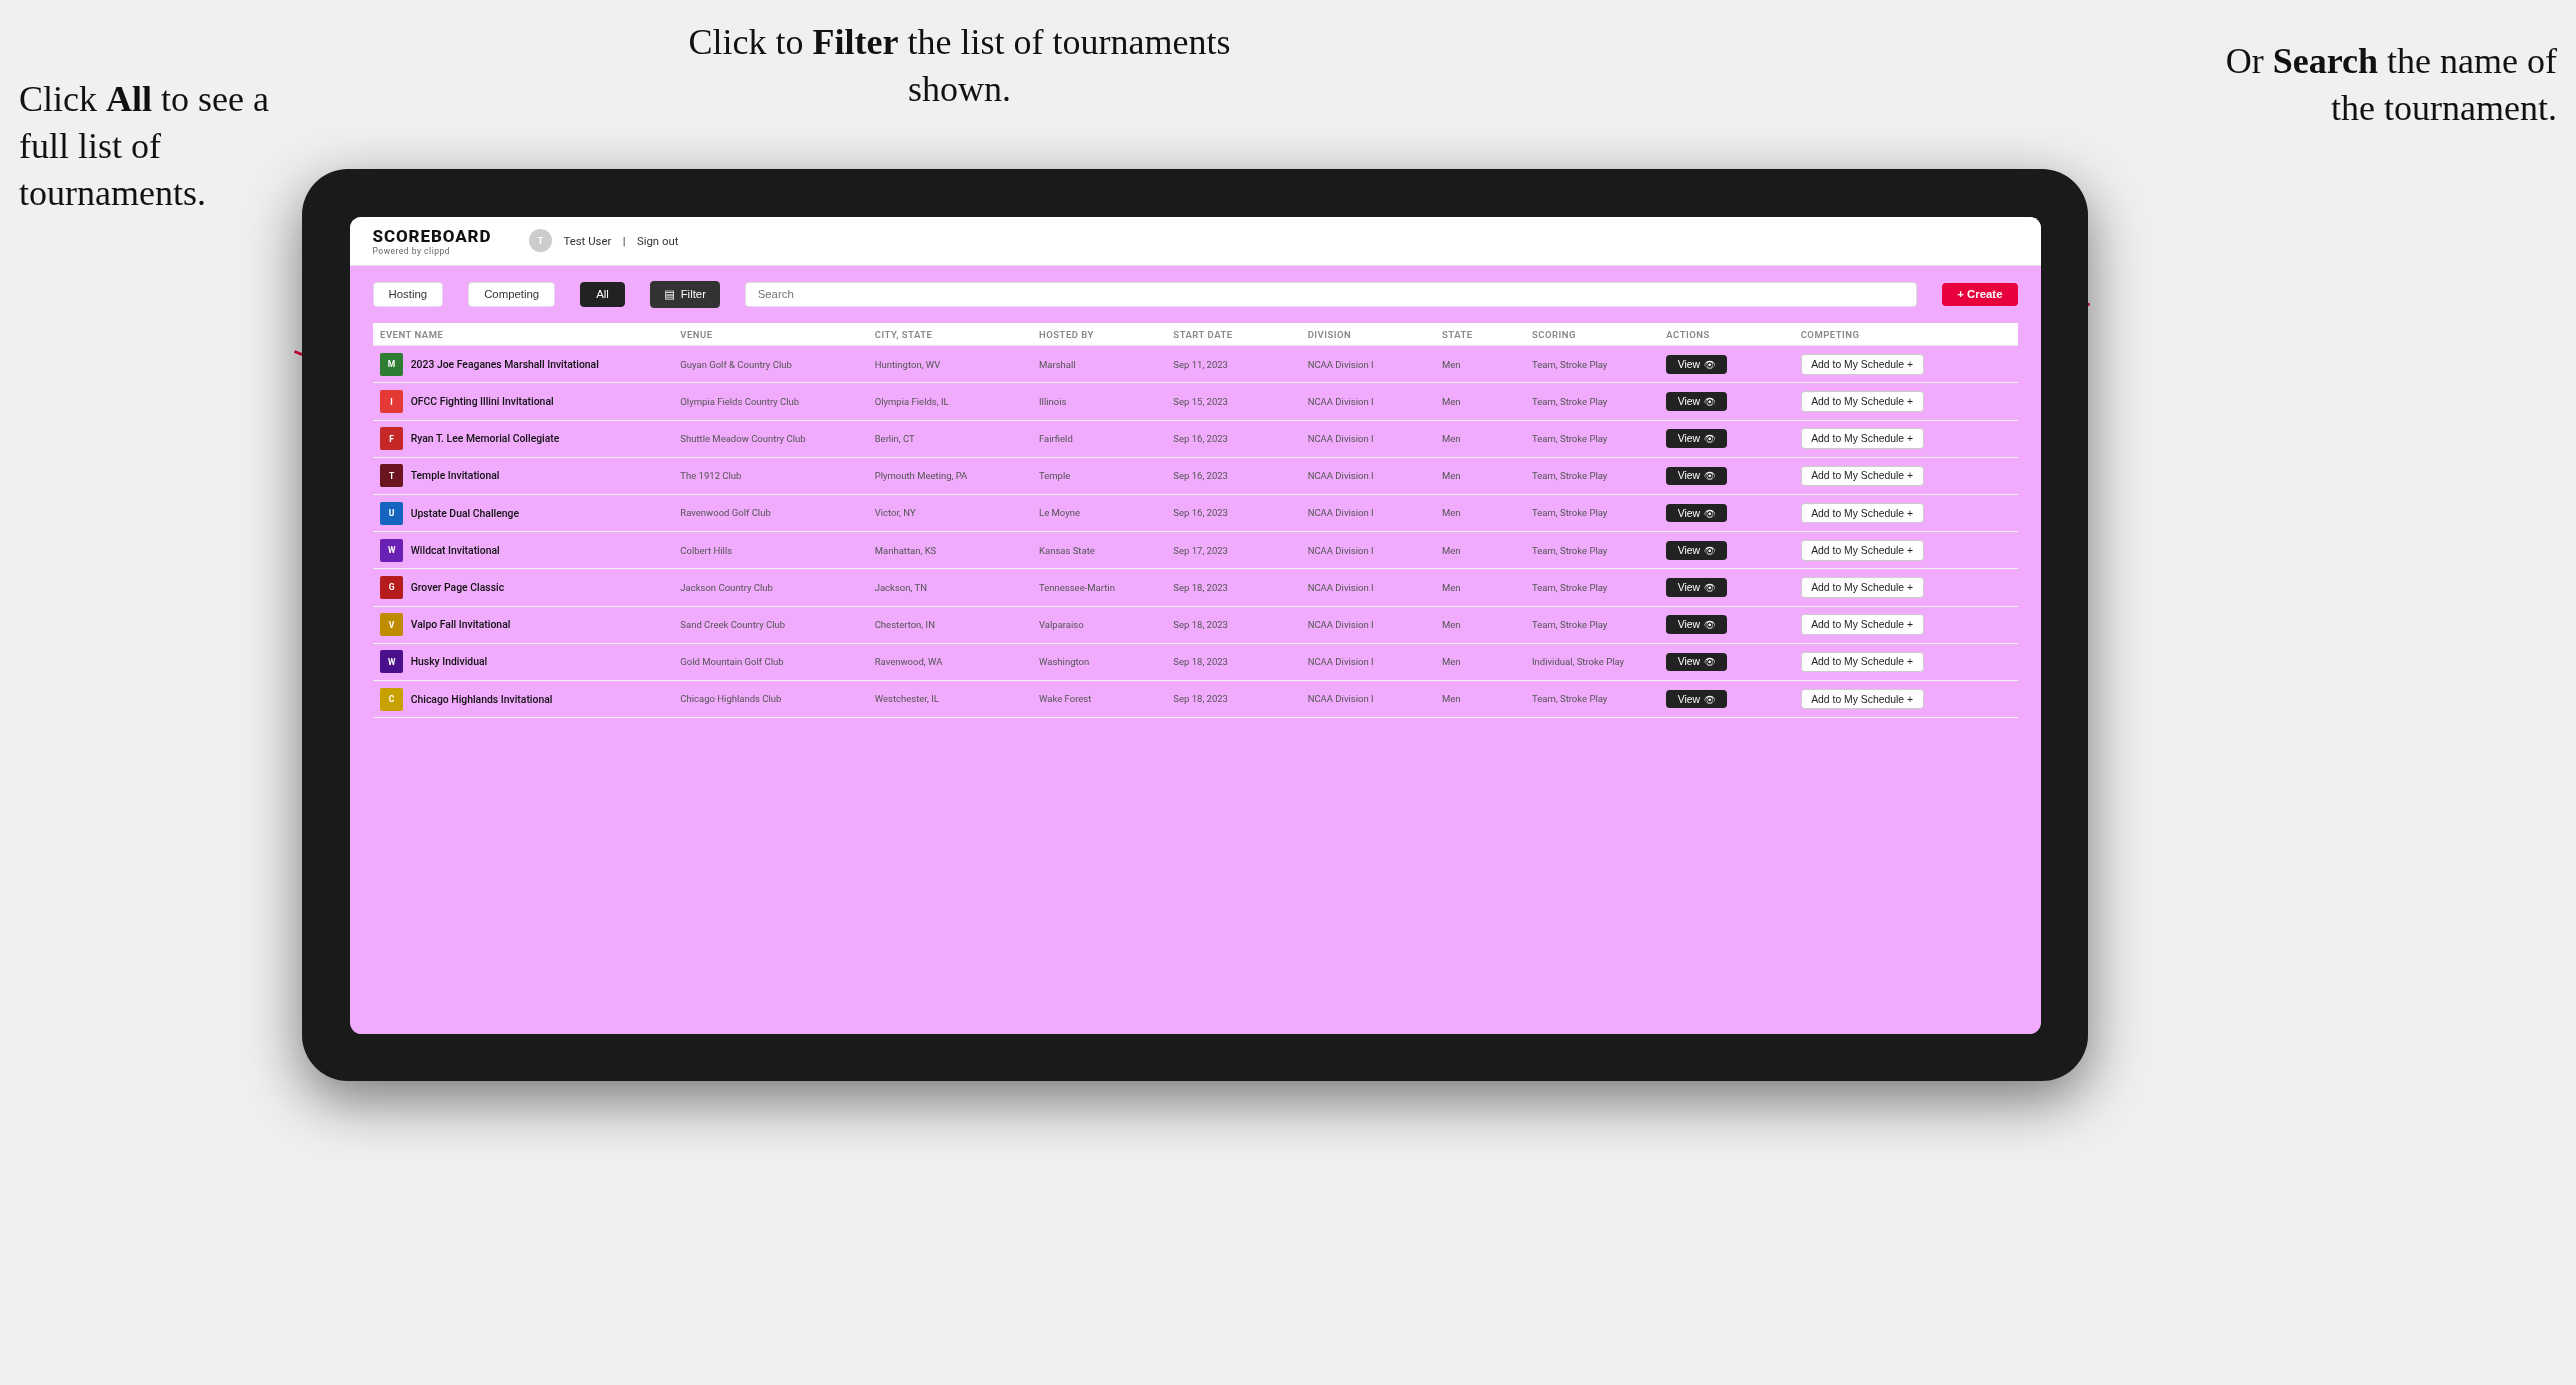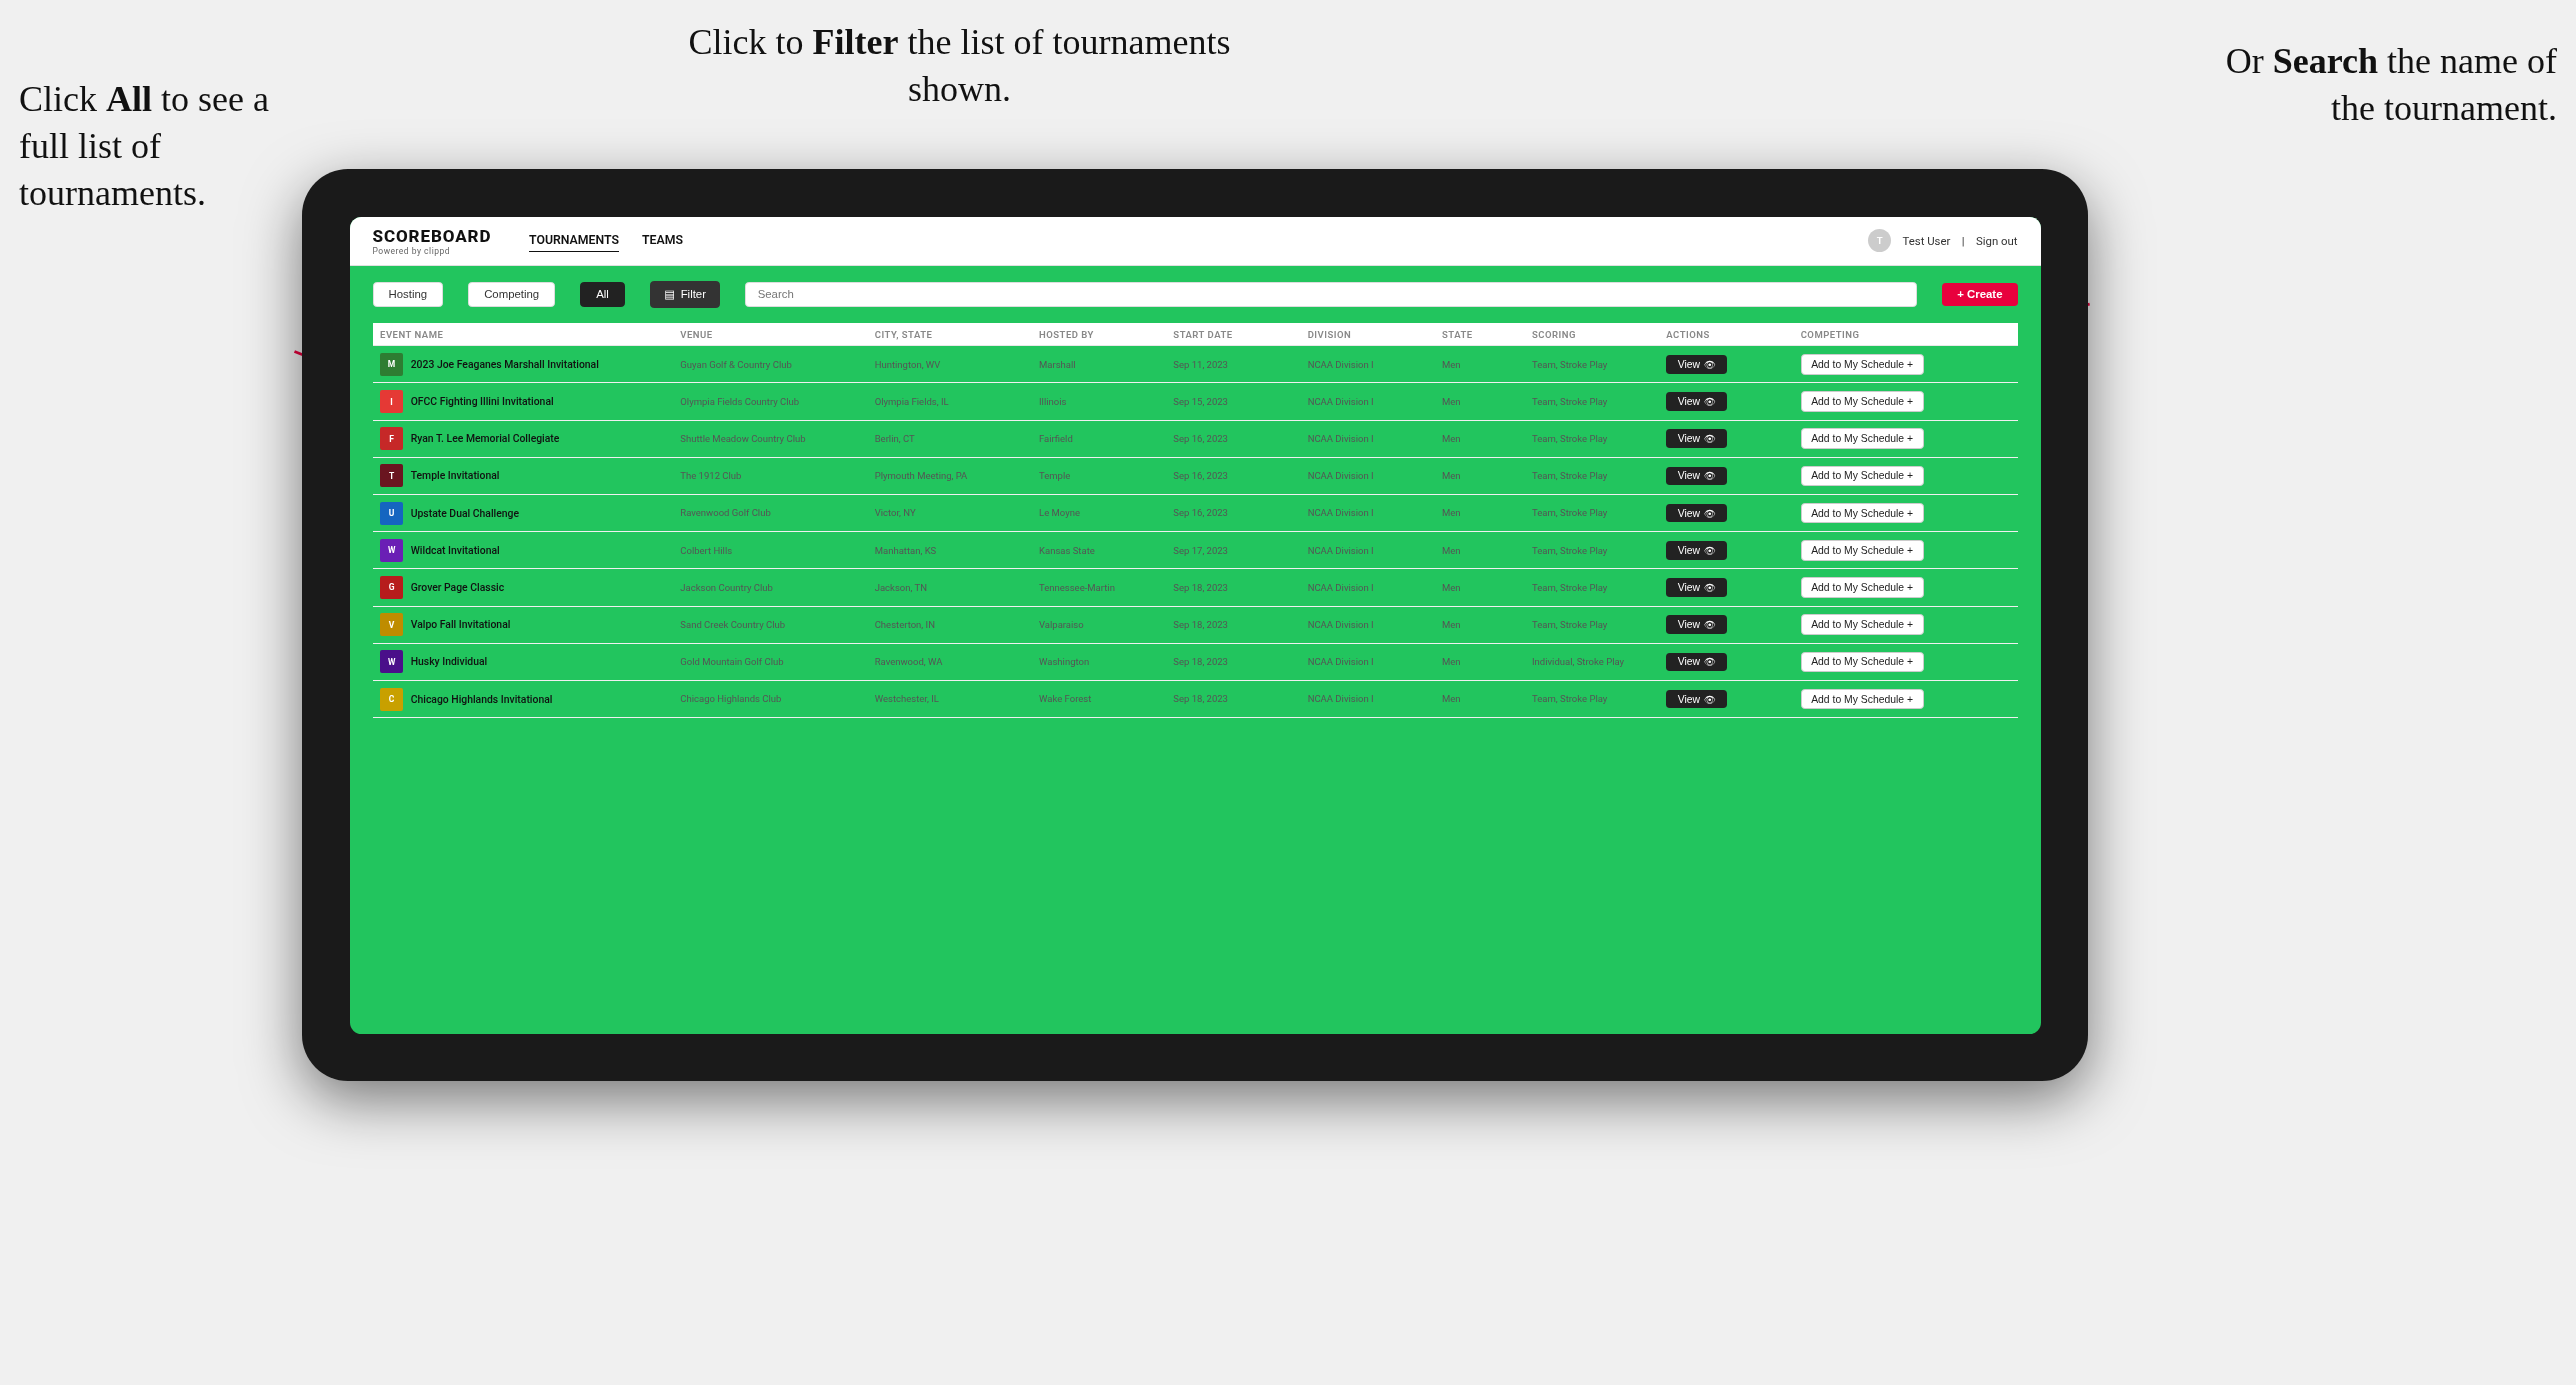--- a/index.html
+++ b/index.html
@@ -60,21 +60,21 @@
       background: #1a1a1a;
       border-radius: 46px;
       box-shadow: 0 19px 57px rgba(0,0,0,0.5);
       display: flex;
       align-items: center;
       justify-content: center;
     }
     .tablet-screen {
       width: 1691px;
       height: 817px;
-      background: #22c55e;
+      background: #f0abfc;
       border-radius: 11.4px;
       overflow: hidden;
       display: flex;
       flex-direction: column;
     }
 
     
     .header {
       background: #fff;
       border-bottom: 0.9px solid #e0e0e0;
@@ -327,24 +327,20 @@
 </svg>
 
 <div class="tablet-frame">
   <div class="tablet-screen">
 
     <div class="header">
       <div class="logo-area">
         <span class="logo-text">SCOREBOARD</span>
         <span class="logo-sub">Powered by clippd</span>
       </div>
-      <nav class="nav-links">
-        <a class="nav-link active">TOURNAMENTS</a>
-        <a class="nav-link">TEAMS</a>
-      </nav>
       <div class="header-right">
         <div class="user-avatar">T</div>
         <span>Test User</span>
         <span> | </span>
         <a style="cursor:pointer;color:#333;text-decoration:none;font-size:11.4px;">Sign out</a>
       </div>
     </div>
 
     <div class="content">
 

